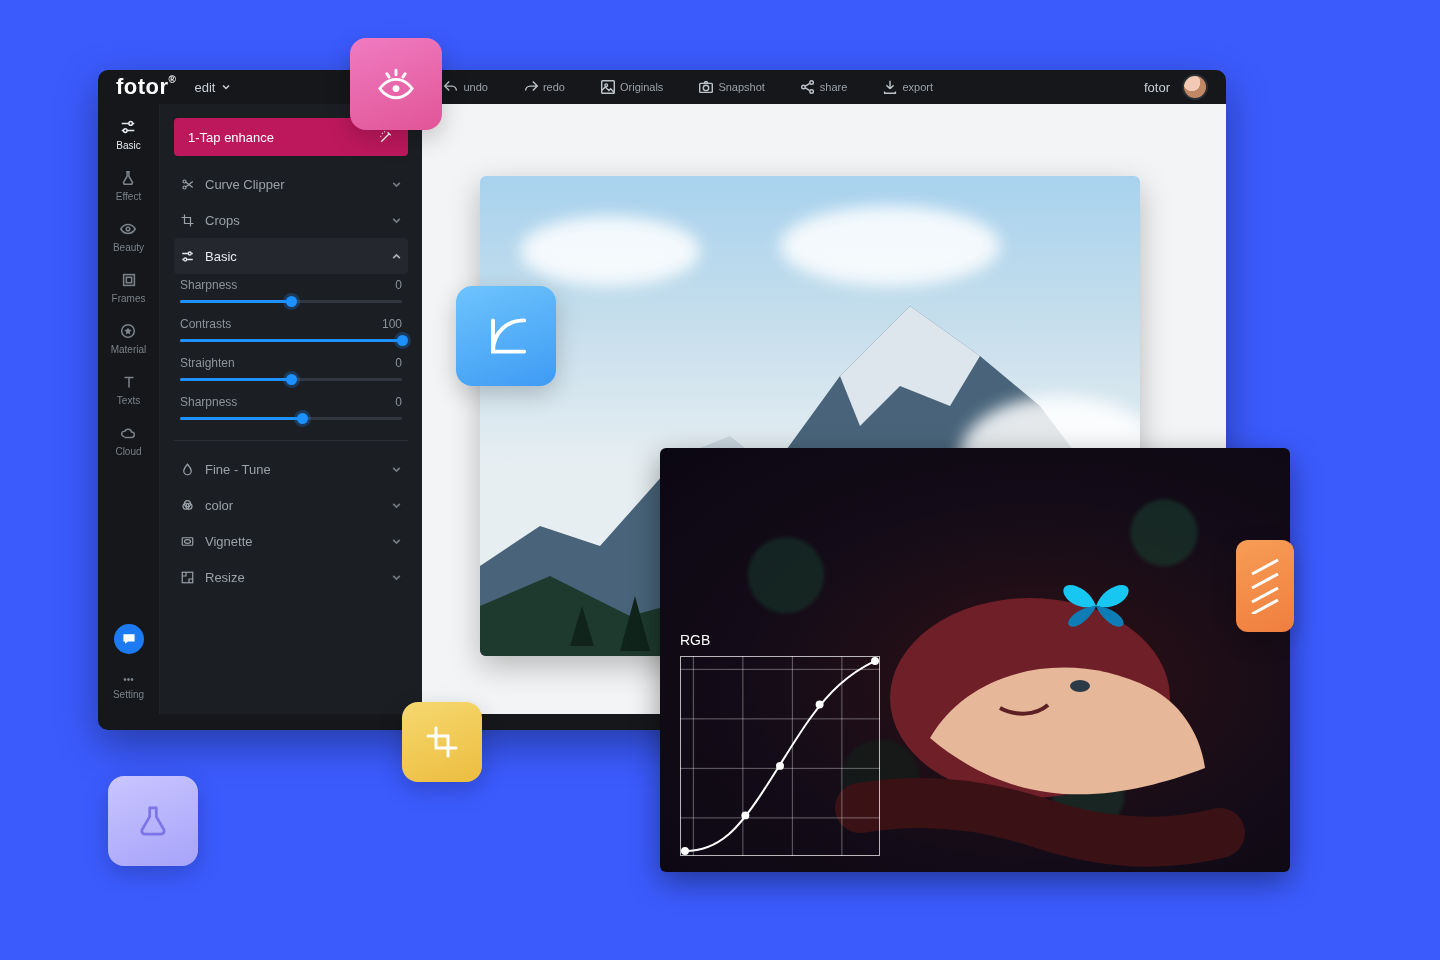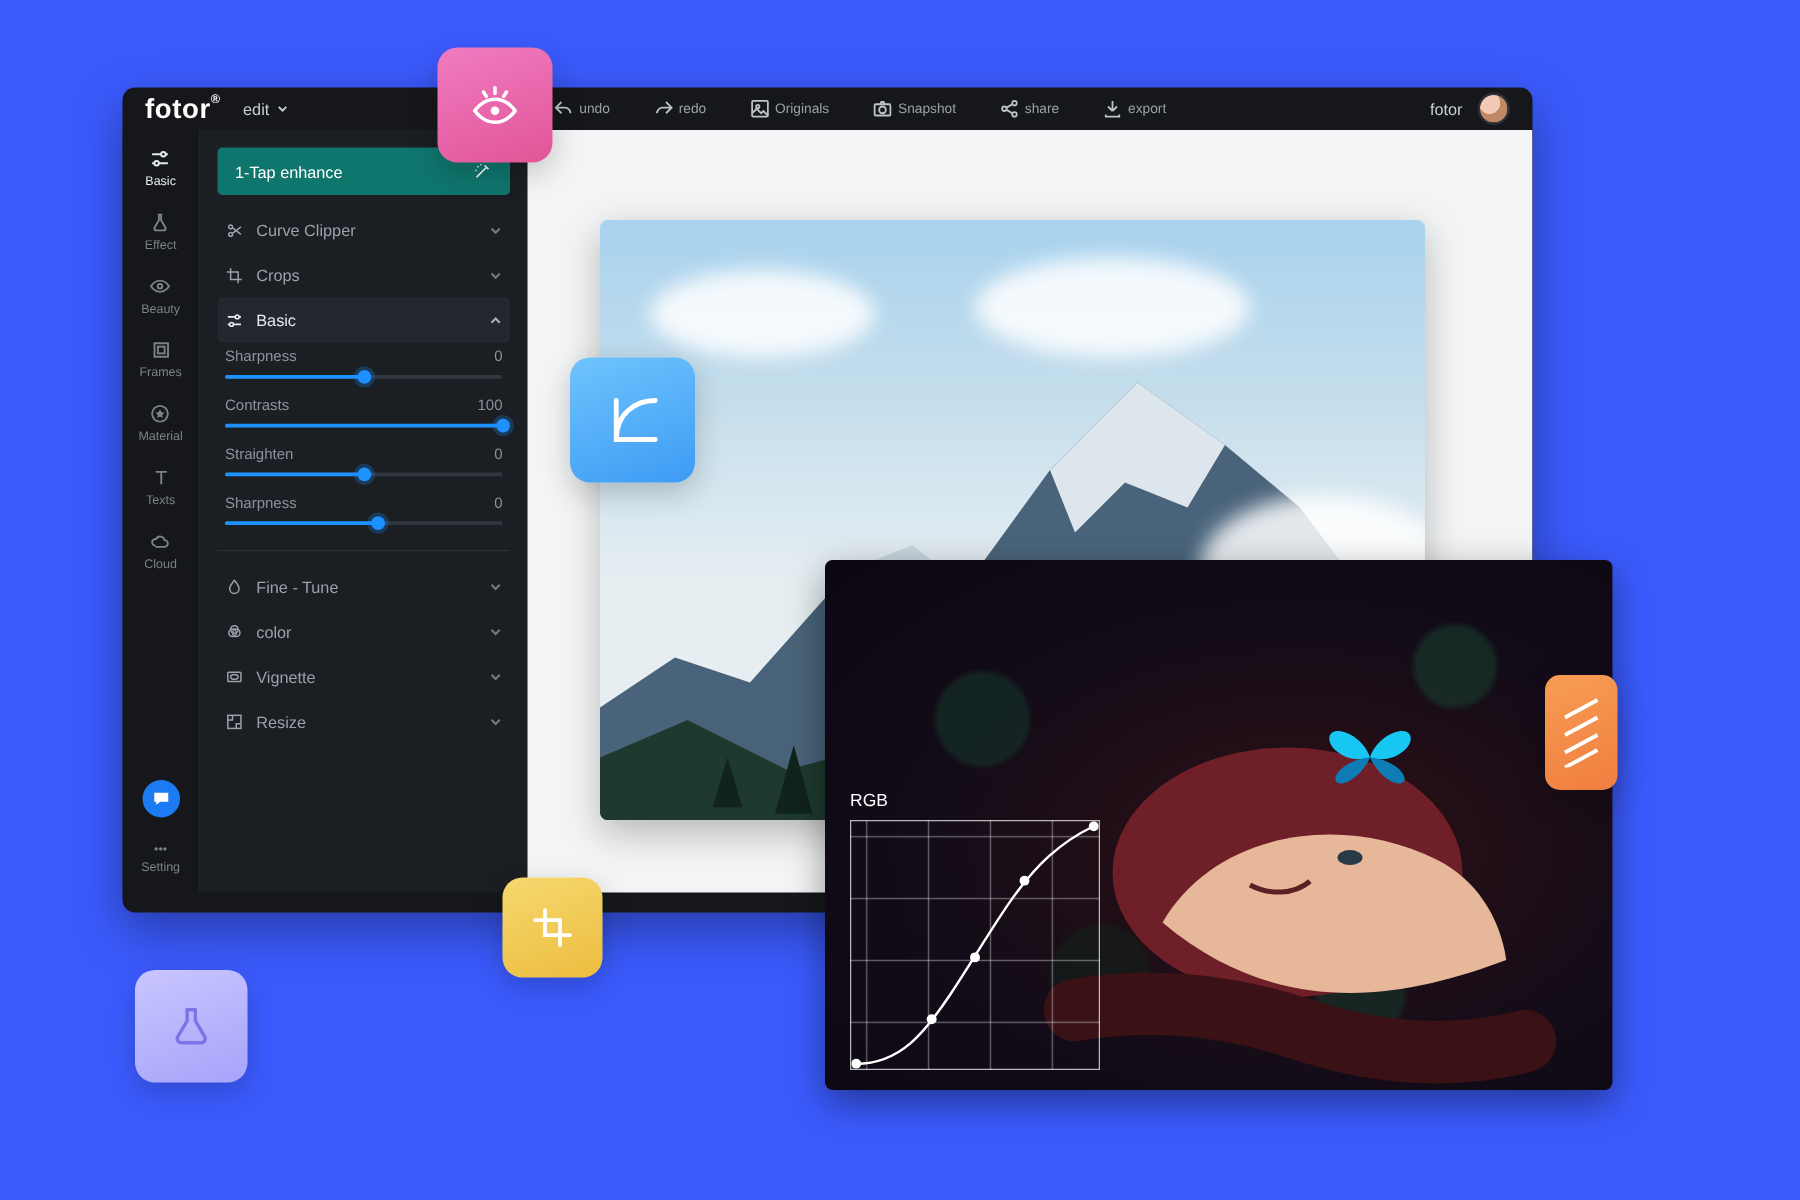--- a/index.html
+++ b/index.html
@@ -28,21 +28,21 @@
 .rail-item{display:flex;flex-direction:column;align-items:center;gap:4px;color:#7B828A;font-size:10px;cursor:pointer}
 .rail-item.active{color:#E5E9EE}
 .rail-item svg{stroke:#7B828A}
 .rail-item.active svg{stroke:#E5E9EE}
 .rail-bottom{position:absolute;bottom:14px;left:0;right:0;display:flex;flex-direction:column;align-items:center;gap:20px}
 .chat-bubble{width:30px;height:30px;border-radius:50%;background:#1C7BF2;display:flex;align-items:center;justify-content:center}
 .setting-dots{color:#7B828A;font-size:10px;display:flex;flex-direction:column;align-items:center;gap:4px}
 
 
 .panel{width:262px;background:#1B1E23;padding:14px 14px 20px;overflow:hidden}
-.btn-primary{height:38px;border-radius:4px;background:#0f766e;color:#fff;display:flex;align-items:center;padding:0 14px;font-size:13px;justify-content:space-between;cursor:pointer}
+.btn-primary{height:38px;border-radius:4px;background:#be185d;color:#fff;display:flex;align-items:center;padding:0 14px;font-size:13px;justify-content:space-between;cursor:pointer}
 .tool-row{height:36px;display:flex;align-items:center;gap:10px;color:#9BA1A8;font-size:13px;padding:0 6px;cursor:pointer;border-radius:4px}
 .tool-row.expanded{background:#24282E;color:#E5E9EE}
 .tool-row .chev{margin-left:auto;opacity:.7}
 .tool-row svg{stroke:#9BA1A8;flex:0 0 auto}
 .tool-row.expanded svg{stroke:#E5E9EE}
 .divider{height:1px;background:#2A2E35;margin:10px 0}
 .slider-group{padding:4px 6px 10px}
 .slider-label{display:flex;justify-content:space-between;color:#8C939B;font-size:12px;margin-bottom:8px}
 .slider-track{position:relative;height:3px;background:#32373F;border-radius:2px}
 .slider-fill{position:absolute;left:0;top:0;height:3px;background:#1C91FF;border-radius:2px}

